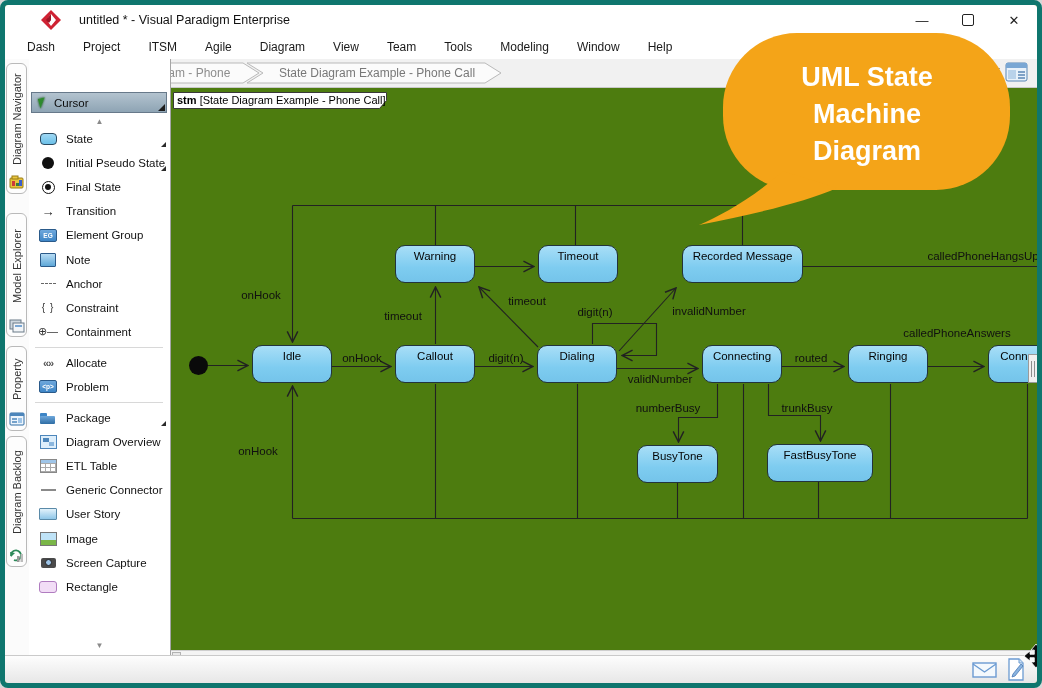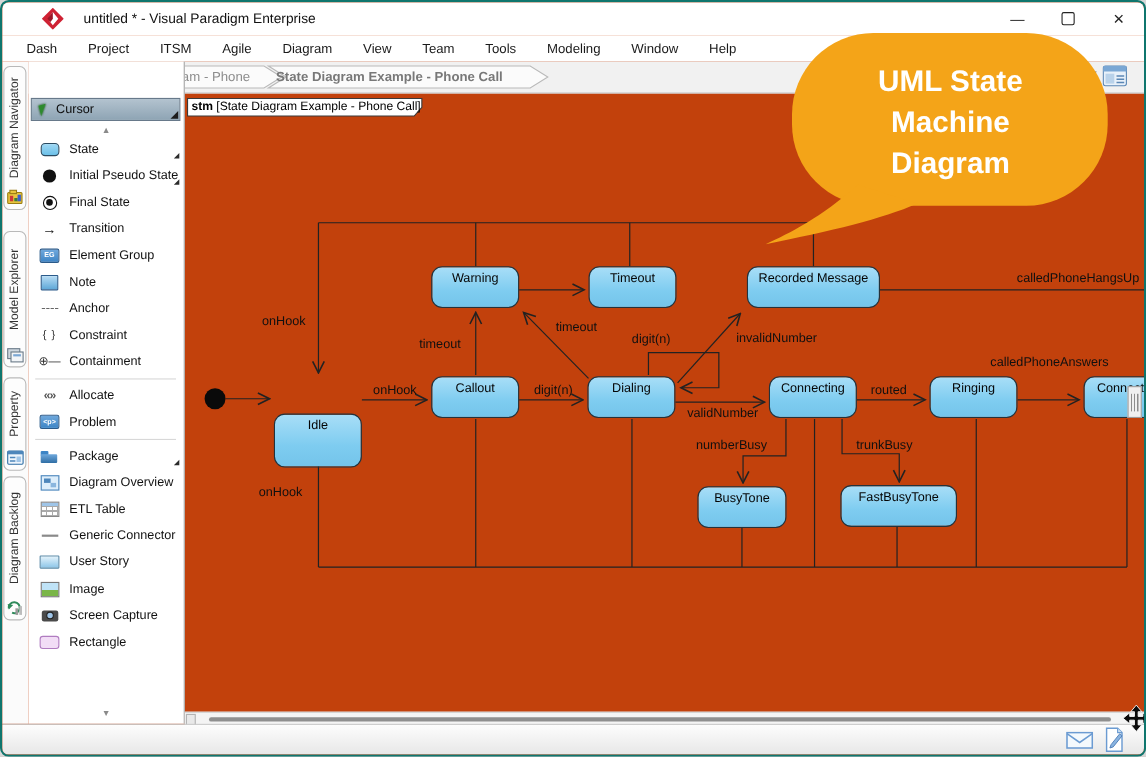--- a/index.html
+++ b/index.html
@@ -1,17 +1,17 @@
 <!DOCTYPE html>
 <html><head>
 <meta charset="utf-8">
 <title>untitled * - Visual Paradigm Enterprise</title>
 <style>
   html,body{margin:0;padding:0;background:#d7d7d7;font-family:"Liberation Sans",sans-serif;}
-  .app{position:relative;width:1042px;height:688px;background:#c2410c;border:2px solid #0f766e;
+  .app{position:relative;width:1042px;height:688px;background:#4d7c0f;border:5px solid #0f766e;
        border-radius:8px;overflow:hidden;box-sizing:border-box;}
   
   .titlebar{position:absolute;left:0;top:0;right:0;height:30px;background:#fff;display:flex;align-items:center;}
   .vp-logo{width:20px;height:20px;margin-left:36px;flex:0 0 auto;}
   .title-text{margin-left:18px;font-size:12.5px;color:#111;}
   .win-controls{position:absolute;right:0;top:0;height:30px;display:flex;}
   .win-btn{width:46px;height:30px;display:flex;align-items:center;justify-content:center;font-size:13px;color:#222;}
   .max-box{width:10px;height:10px;border:1.3px solid #222;border-radius:2px;}
   
   .menubar{position:absolute;left:0;top:30px;right:0;height:24px;background:#fff;display:flex;align-items:center;padding-left:8px;}
@@ -133,21 +133,21 @@
     <span class="menu-item">Window</span>
     <span class="menu-item">Help</span>
   </div>
 
   <div class="crumbbar">
     <svg width="1018" height="28">
       <polygon points="6,4 214,4 230,14 214,24 6,24" fill="#fbfbfb" stroke="#b9b9b9"></polygon>
       <path d="M218,4 H456 L472,14 L456,24 H218 L234,14 Z" fill="#fbfbfb" stroke="#b9b9b9"></path>
     </svg>
     <span class="crumb-text" style="left:116px;top:14px;color:#8d8d8d;">State Machine Diagram - Phone</span>
-    <span class="crumb-text" style="left:328px;top:14px;color:#787878;font-weight:bold;">State Diagram Example - Phone Call</span>
+    <span class="crumb-text" style="left:348px;top:14px;color:#787878;">State Diagram Example - Phone Call</span>
   </div>
 
   <svg class="toolbar-mini" style="left:986px;top:62px;" width="10" height="8">
     <polygon points="1,1 9,1 5,7" fill="#6f6f6f"></polygon>
   </svg>
   <svg class="toolbar-mini" style="left:1000px;top:57px;" width="24" height="22">
     <rect x="1" y="1" width="21" height="18" rx="2" fill="#e8f1fa" stroke="#5b87b5"></rect>
     <rect x="1" y="1" width="21" height="5" fill="#7aa7d4"></rect>
     <rect x="3" y="8" width="8" height="9" fill="#b9d2ea"></rect>
     <path d="M13,10 h7 M13,13 h7 M13,16 h7" stroke="#5b87b5" stroke-width="1.4"></path>
@@ -394,21 +394,21 @@
   <span class="elabel" style="left:704px;top:306px;">invalidNumber</span>
   <span class="elabel" style="left:655px;top:374px;">validNumber</span>
   <span class="elabel" style="left:253px;top:446px;">onHook</span>
   <span class="elabel" style="left:663px;top:403px;">numberBusy</span>
   <span class="elabel" style="left:802px;top:403px;">trunkBusy</span>
   <span class="elabel" style="left:806px;top:353px;">routed</span>
   <span class="elabel" style="left:952px;top:328px;">calledPhoneAnswers</span>
   <span class="elabel" style="left:978px;top:251px;">calledPhoneHangsUp</span>
 
   <div class="initial-dot"></div>
-  <div class="state" style="left:247px;top:340px;width:80px;height:49px;margin-top:34px;">
+  <div class="state" style="left:247px;top:340px;width:80px;height:38px;">
       <span>Idle</span>
     </div>
   <div class="state" style="left:390px;top:340px;width:80px;height:38px;">
       <span>Callout</span>
     </div>
   <div class="state" style="left:532px;top:340px;width:80px;height:38px;">
       <span>Dialing</span>
     </div>
   <div class="state" style="left:697px;top:340px;width:80px;height:38px;justify-content:center;">
       <span>Connecting</span>

